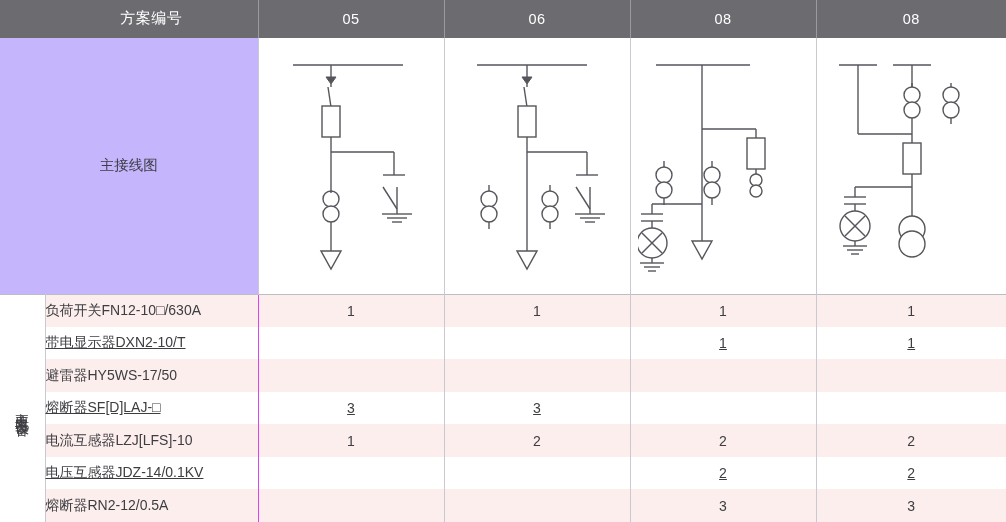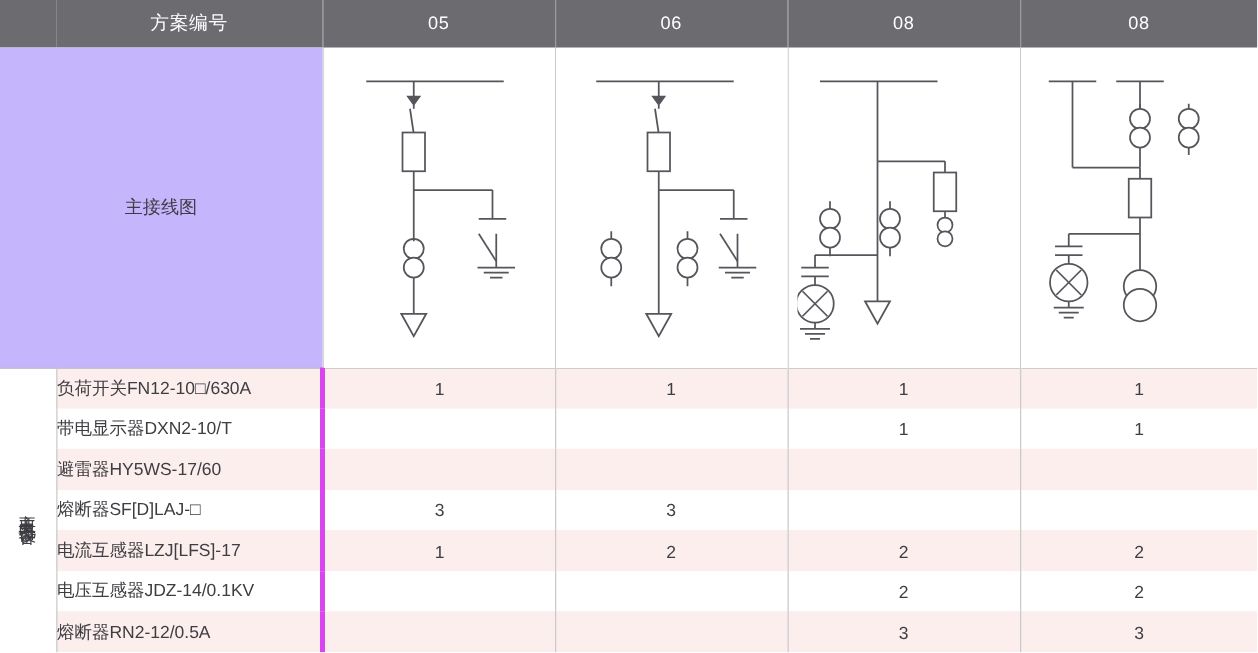--- a/index.html
+++ b/index.html
@@ -84,35 +84,35 @@
     line-height: 1.45;
     color: #3d3d42;
     letter-spacing: 2px;
   }
 
   
   .itemname {
     font-size: 14px;
     color: #3d3d42;
     padding-left: 14px;
-    border-right: 4px solid #d946ef;
+    border-right: 1px solid #d946ef;
     white-space: nowrap;
   }
   .qty {
     text-align: center;
     font-size: 14px;
     color: #3d3d42;
     border-right: 1px solid #c9c9cf;
   }
   .qty:last-child { border-right: none; }
 
   tr.alt .itemname,
   tr.alt .qty { background: #fbeeec; }
   tr.plain .itemname,
-  tr.plain .qty { background: #ffffff; }
+  tr.plain .qty { background: #ffffff; text-decoration: underline; }
 
   tr.datarow { height: 32px; }
 
   .topline td { border-top: 1px solid #bdbdc4; }
 </style>
 </head>
 <body>
 
 <div id="page">
 <table class="spec">
@@ -307,37 +307,37 @@
 
   <tr class="datarow plain">
     <td class="itemname">带电显示器DXN2-10/T</td>
     <td class="qty"></td>
     <td class="qty"></td>
     <td class="qty">1</td>
     <td class="qty">1</td>
   </tr>
 
   <tr class="datarow alt">
-    <td class="itemname">避雷器HY5WS-17/60</td>
+    <td class="itemname">避雷器HY5WS-17/50</td>
     <td class="qty"></td>
     <td class="qty"></td>
     <td class="qty"></td>
     <td class="qty"></td>
   </tr>
 
   <tr class="datarow plain">
     <td class="itemname">熔断器SF[D]LAJ-□</td>
     <td class="qty">3</td>
     <td class="qty">3</td>
     <td class="qty"></td>
     <td class="qty"></td>
   </tr>
 
   <tr class="datarow alt">
-    <td class="itemname">电流互感器LZJ[LFS]-17</td>
+    <td class="itemname">电流互感器LZJ[LFS]-10</td>
     <td class="qty">1</td>
     <td class="qty">2</td>
     <td class="qty">2</td>
     <td class="qty">2</td>
   </tr>
 
   <tr class="datarow plain">
     <td class="itemname">电压互感器JDZ-14/0.1KV</td>
     <td class="qty"></td>
     <td class="qty"></td>

